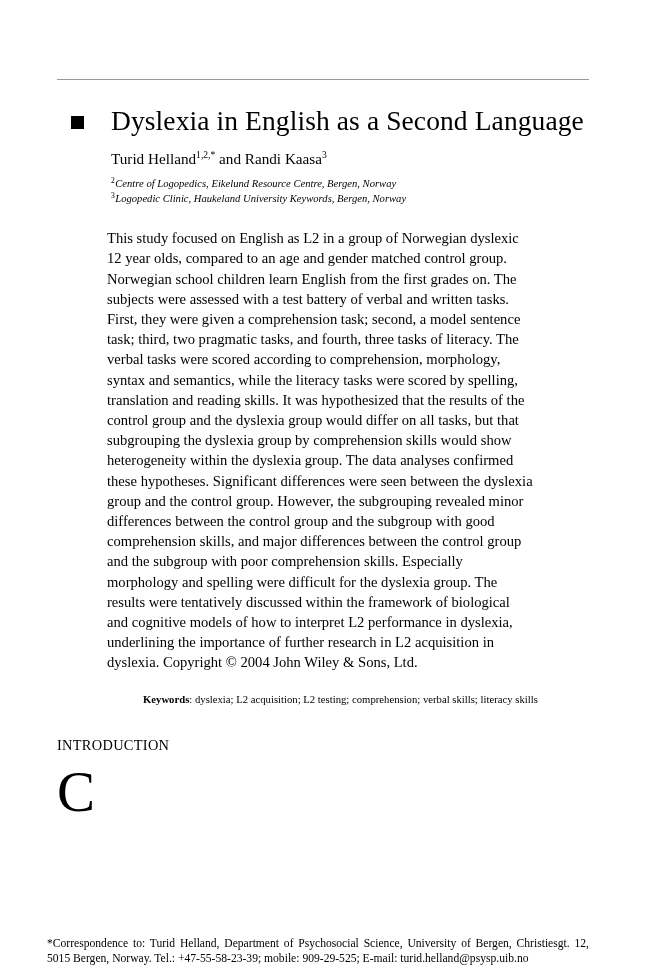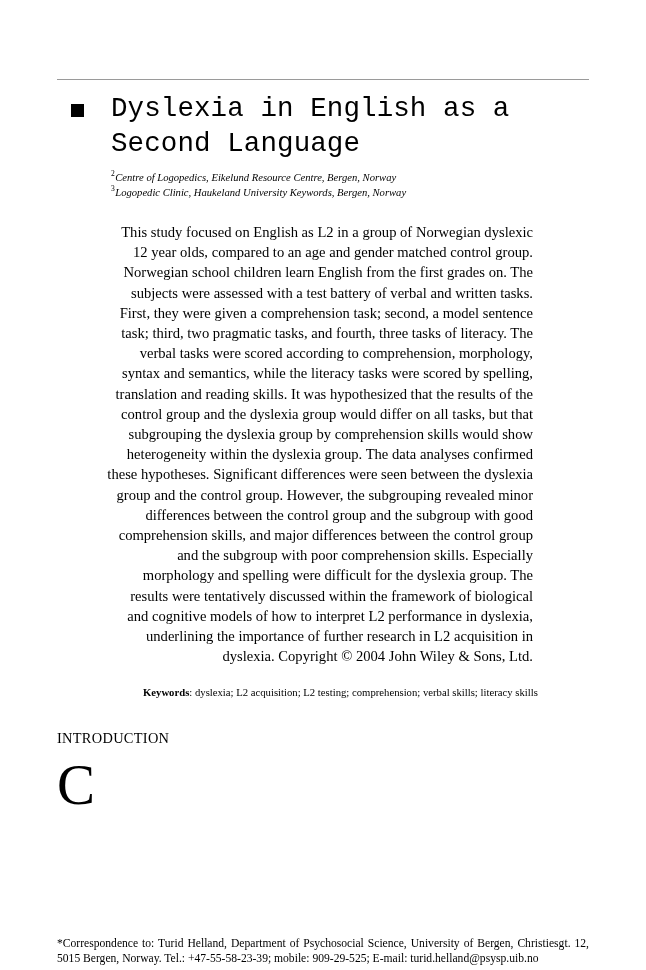--- a/index.html
+++ b/index.html
@@ -27,24 +27,23 @@
   
   .top-rule {
     margin-top: 79px;
     height: 1px;
     background: #9a9a9a;
     width: 100%;
   }
 
   
   .title-block {
-    margin-top: 12px;
+    margin-top: 24px;
     position: relative;
     padding-left: 54px;
-    font-family: Liberation Mono, monospace;
   }
   .square-bullet {
     position: absolute;
     left: 14px;
     top: 12px;
     width: 13px;
     height: 13px;
     background: #000;
   }
   .article-title {
@@ -82,21 +81,21 @@
     padding-right: 0.5px;
   }
 
   
   .abstract {
     margin-top: 22px;
     padding-left: 50px;
     padding-right: 56px;
     font-size: 14.6px;
     line-height: 1.385;
-    text-align: right;
+    text-align: left;
   }
 
   .keywords {
     margin-top: 19px;
     padding-left: 50px;
     padding-right: 40px;
     font-size: 10.7px;
     line-height: 1.4;
   }
   .keywords b {
@@ -124,40 +123,43 @@
     font-size: 57px;
     line-height: 0.79;
     padding-right: 7px;
     padding-top: 1px;
     font-weight: normal;
   }
 
   
   .footnote {
     position: absolute;
-    left: 57px;
+    left: 47px;
     right: 57px;
     top: 857px;
     font-size: 11.6px;
     line-height: 1.33;
     text-align: justify;
   }
 </style>
 </head>
 <body>
 
 <div class="page">
 
   <div class="top-rule"></div>
 
   <div class="title-block">
     <span class="square-bullet"></span>
     <h1 class="article-title">Dyslexia in English as a Second Language</h1>
   </div>
 
+  <div class="authors">
+    <span>Turid Helland</span><sup><span>1,2,</span><span>*</span></sup><span> and </span><span>Randi Kaasa</span><sup>3</sup>
+  </div>
 
   <div class="affiliations">
     <div><sup>2</sup><span>Centre of Logopedics, Eikelund Resource Centre, Bergen, Norway</span></div>
     <div><sup>3</sup><span>Logopedic Clinic, Haukeland University Keywords, Bergen, Norway</span></div>
   </div>
 
   <div class="abstract">This study focused on English as L2 in a group of Norwegian dyslexic 12 year olds, compared to an age and gender matched control group. Norwegian school children learn English from the first grades on. The subjects were assessed with a test battery of verbal and written tasks. First, they were given a comprehension task; second, a model sentence task; third, two pragmatic tasks, and fourth, three tasks of literacy. The verbal tasks were scored according to comprehension, morphology, syntax and semantics, while the literacy tasks were scored by spelling, translation and reading skills. It was hypothesized that the results of the control group and the dyslexia group would differ on all tasks, but that subgrouping the dyslexia group by comprehension skills would show heterogeneity within the dyslexia group. The data analyses confirmed these hypotheses. Significant differences were seen between the dyslexia group and the control group. However, the subgrouping revealed minor differences between the control group and the subgroup with good comprehension skills, and major differences between the control group and the subgroup with poor comprehension skills. Especially morphology and spelling were difficult for the dyslexia group. The results were tentatively discussed within the framework of biological and cognitive models of how to interpret L2 performance in dyslexia, underlining the importance of further research in L2 acquisition in dyslexia. Copyright © 2004 John Wiley &amp; Sons, Ltd.</div>
 
   <div class="keywords">
     <b>Keywords</b><span>: </span><span>dyslexia; L2 acquisition; L2 testing; comprehension; verbal skills; literacy skills</span>

